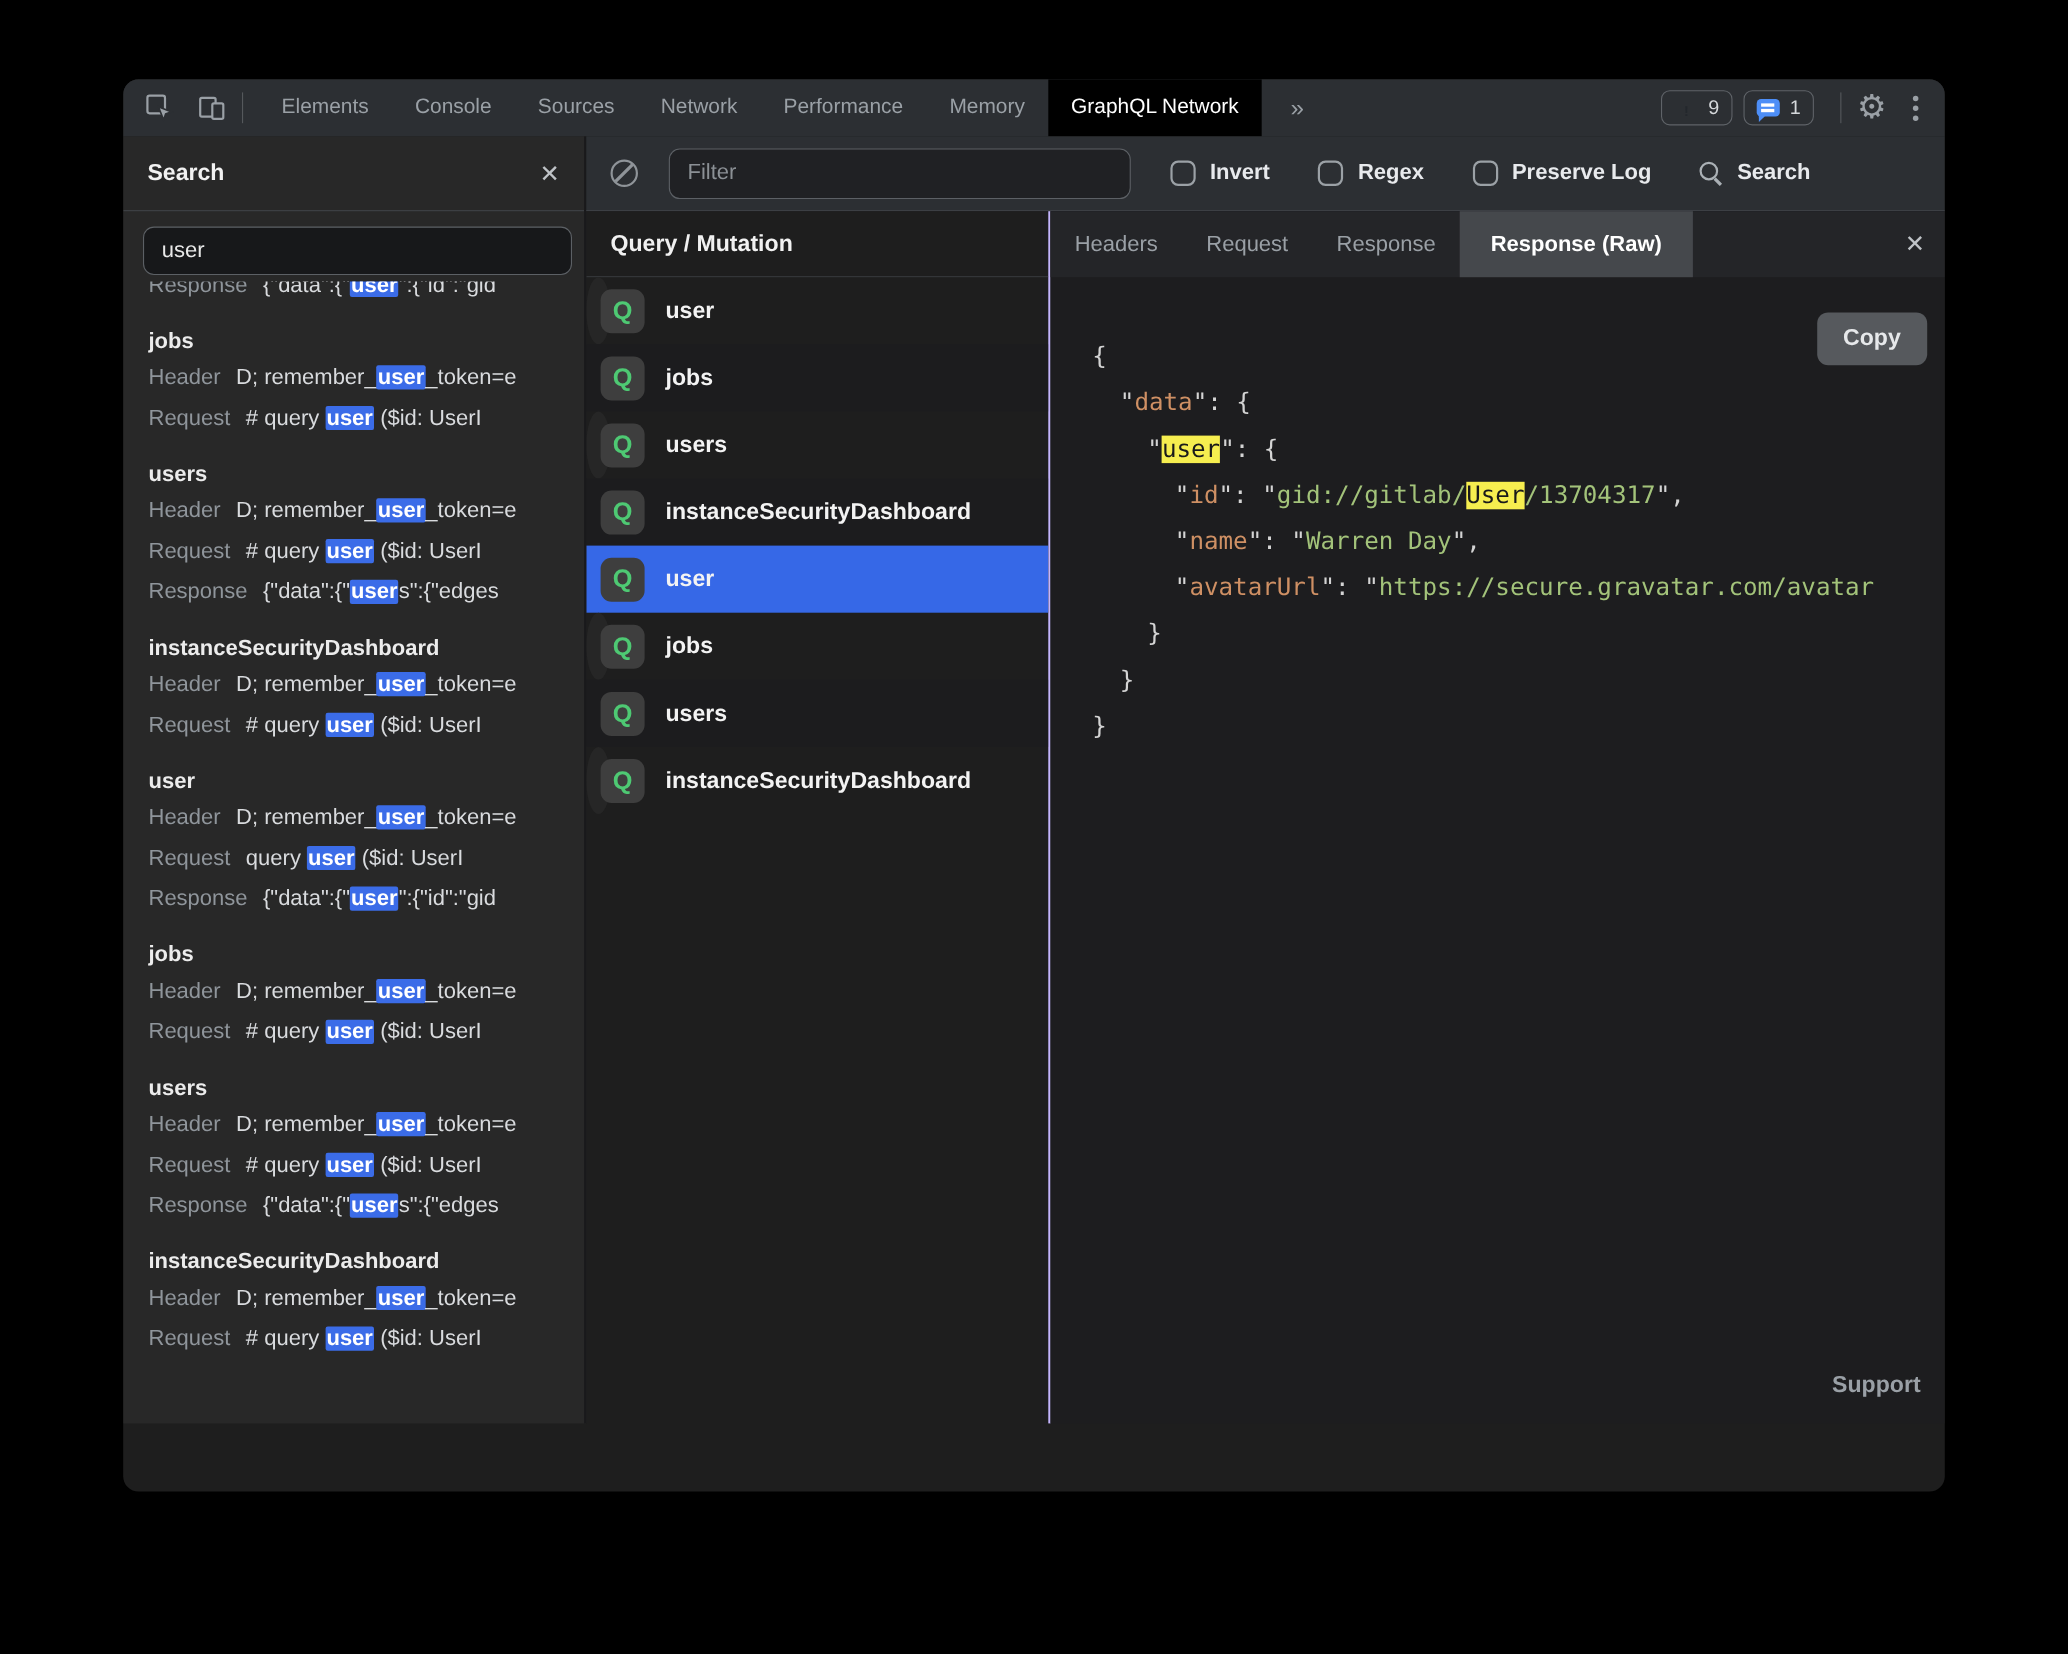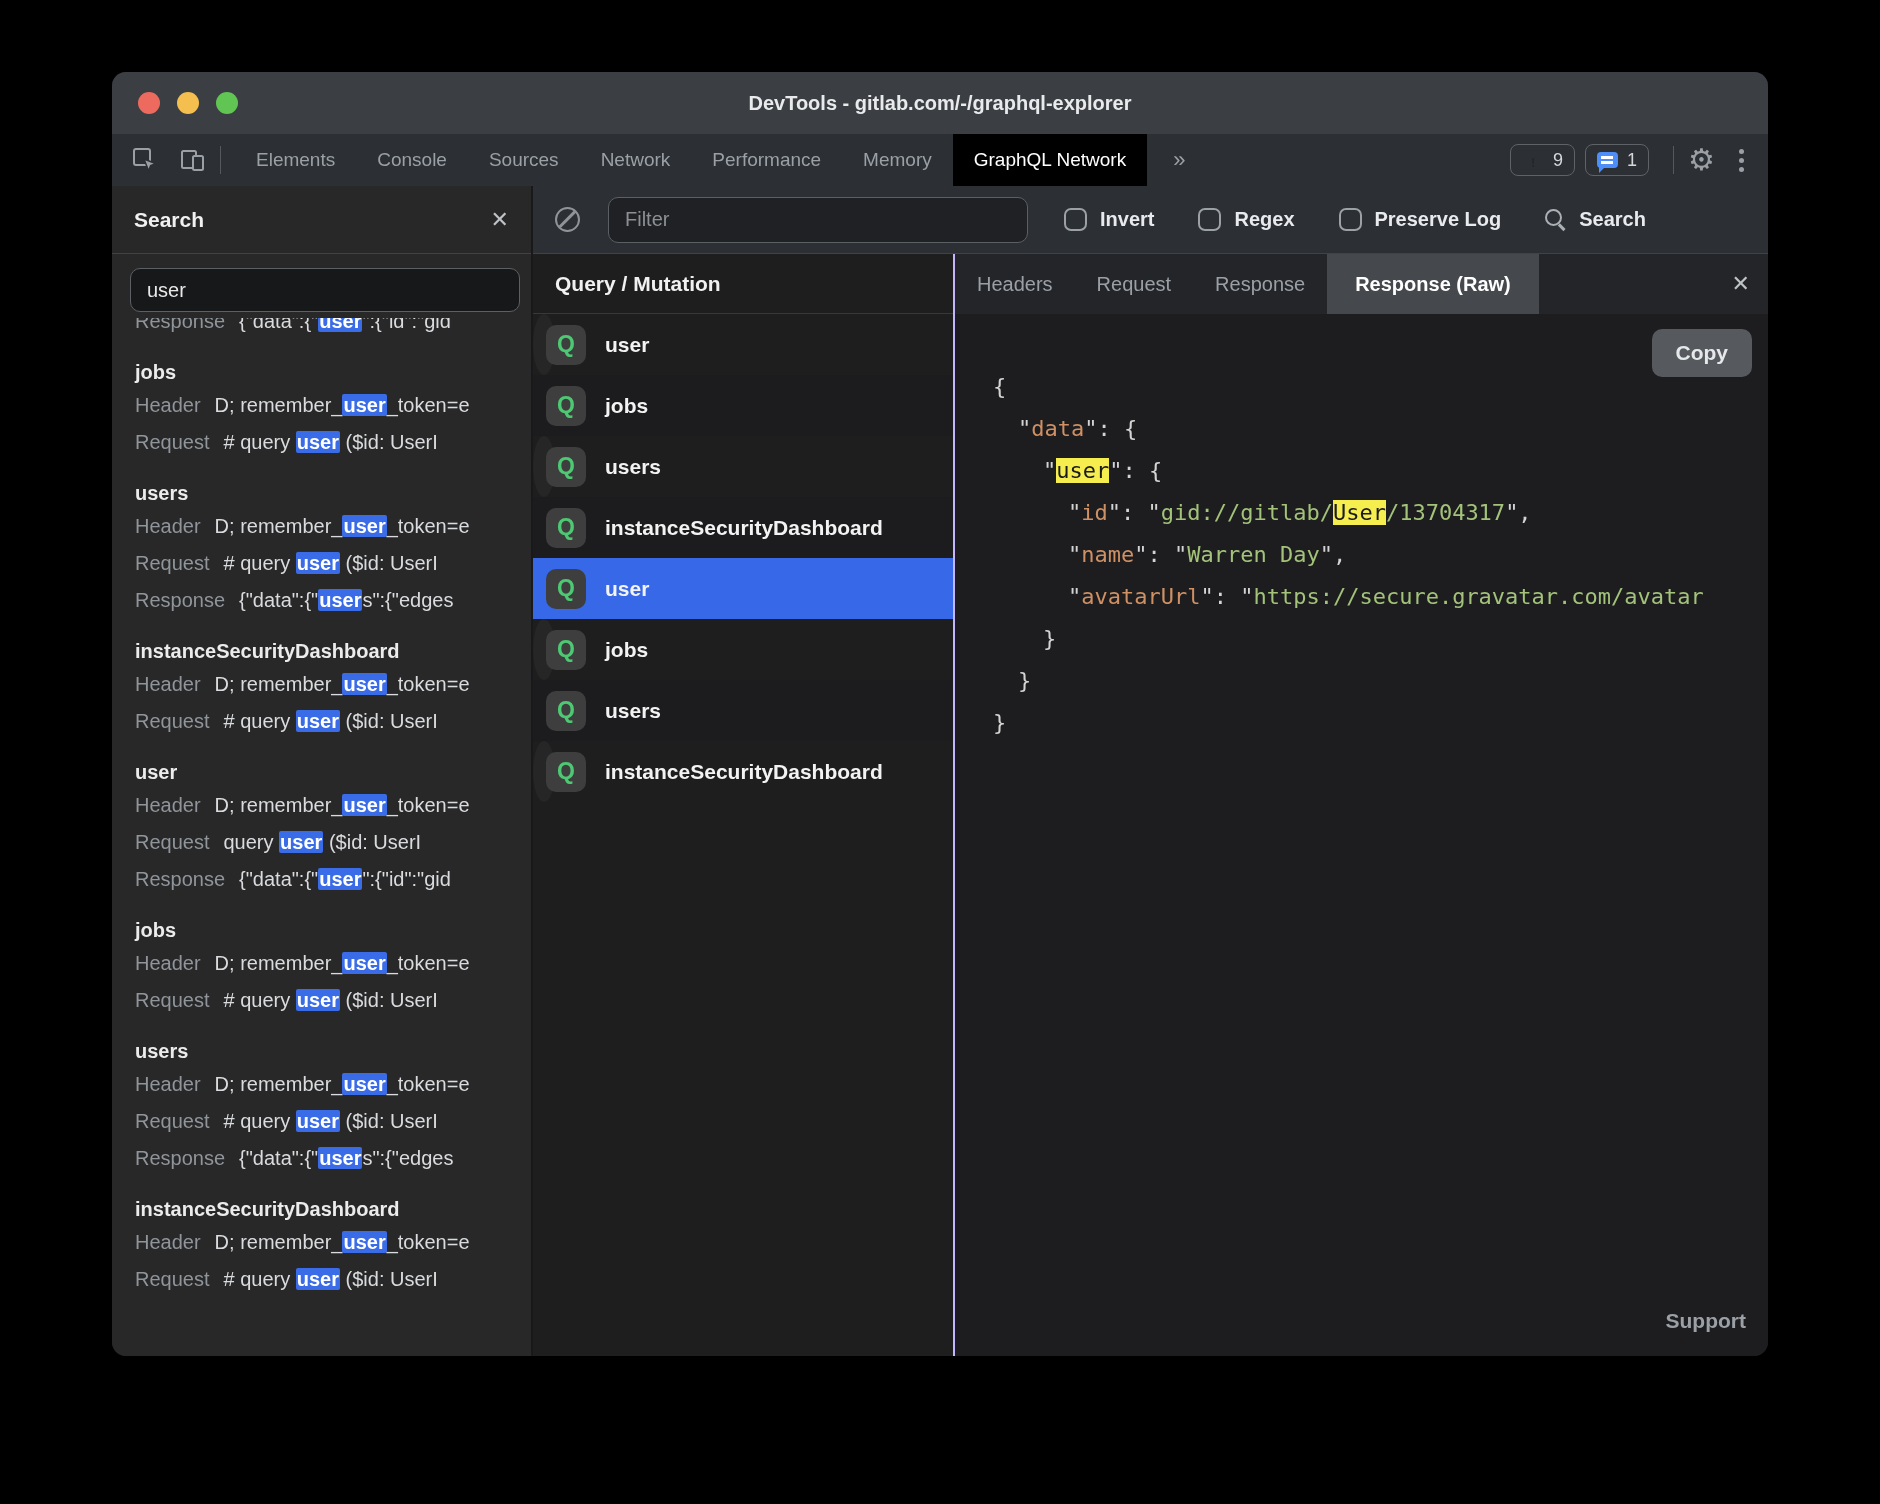--- a/index.html
+++ b/index.html
@@ -110,45 +110,37 @@
   
   .resp-panel { flex:1; display:flex; flex-direction:column; background:#1d1d1f; min-width:0;gap:14px; }
   .rtabs { height:60px; flex:none; background:#242528; display:flex; align-items:center; }
   .rtab { height:100%; display:flex; align-items:center; padding:0 22px;
           color:#9aa0a6; font-size:20px; white-space:nowrap; }
   .rtab.active { background:#45484c; color:#fff; font-weight:600; padding:0 28px; }
   .rtabs .spacer { flex:1; }
   .rtabs .close-x { margin-right:18px; }
   .resp-content { flex:1; position:relative; overflow:hidden; padding:38px 0 0 38px;
                   font-family:"DejaVu Sans Mono", monospace; font-size:22px; line-height:42px; }
-  .copy-btn { position:absolute; top:1px; right:16px; height:48px; padding:0 24px;
+  .copy-btn { position:absolute; top:18px; right:16px; height:48px; padding:0 24px;
               background:#56595d; border-radius:10px; display:flex; align-items:center;
               color:#e6e8ea; font-size:21px; font-weight:600;
               font-family:"Liberation Sans", sans-serif; }
   .jline { white-space:nowrap; }
   .j-p { color:#d4d4d4; } .j-k { color:#cf9064;text-align:center; } .j-v { color:#a3c37a; }
   .j-hk,.j-hv { background:#f6ee4f; color:#1a1a1a; }
   .support { position:absolute; right:22px; bottom:14px; color:#9aa0a6;
              font-size:21px; font-weight:700; font-family:"Liberation Sans", sans-serif; }
 
   svg.icon { display:block; }
 </style>
 </head>
 <body>
 
 <div class="window">
 
-  <div class="titlebar">
-    <div class="lights">
-      <div class="light red"></div>
-      <div class="light yellow"></div>
-      <div class="light green"></div>
-    </div>
-    <div class="title">DevTools - gitlab.com/-/graphql-explorer</div>
-  </div>
 
   <div class="tabbar">
     <div class="tb-icons">
       <span>
         <svg class="icon" width="26" height="26" viewBox="0 0 26 26">
           <rect x="2" y="2" width="16" height="16" rx="2" fill="none" stroke="#9aa0a6" stroke-width="2"></rect>
           <path d="M12 12 L24 16.7 L18.6 18.6 L16.7 24 Z" fill="#9aa0a6" stroke="#2c2f33" stroke-width="1.5"></path>
         </svg>
       </span>
       <span>

